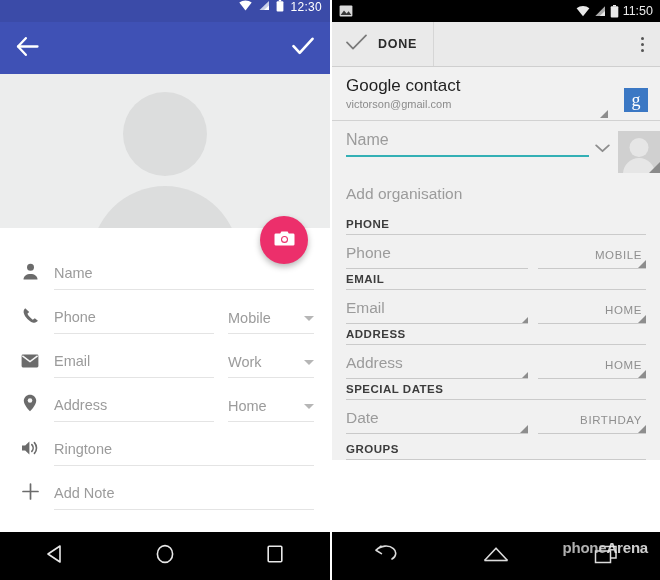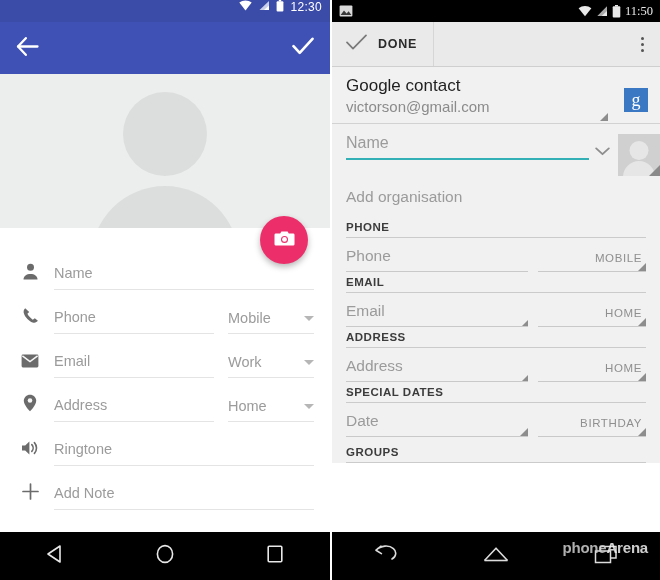--- a/index.html
+++ b/index.html
@@ -22,30 +22,30 @@
   .row-l{display:flex;align-items:flex-end;padding:0 16px 0 10px;height:44px;}
   .row-l .ic{width:40px;display:flex;justify-content:center;align-items:center;padding-bottom:10px;}
   .fieldwrap{flex:1;border-bottom:1px solid #e4e4e4;padding-bottom:7px;margin-left:4px;}
   .fieldwrap .lbl{font-size:14.5px;color:#9b9b9b;}
   .spinner-l{width:86px;margin-left:14px;border-bottom:1px solid #e4e4e4;padding-bottom:7px;display:flex;align-items:center;justify-content:space-between;}
   .spinner-l .lbl{font-size:14.5px;color:#9b9b9b;}
   .caret-dn{width:0;height:0;border-left:5px solid transparent;border-right:5px solid transparent;border-top:5px solid #b6b6b6;}
 
   
   .statusbar-r{height:22px;background:#000;display:flex;align-items:center;justify-content:space-between;padding:0 7px;}
-  .statusbar-r .clock{color:#e9e9e9;font-size:12.5px;font-family:Liberation Serif, serif;}
+  .statusbar-r .clock{color:#e9e9e9;font-size:12.5px;}
   .statusbar-r .right-grp{display:flex;align-items:center;gap:4px;}
   .actionbar-r{height:44px;background:#eaeaea;border-bottom:1px solid #cfcfcf;display:flex;align-items:center;justify-content:space-between;}
   .done-grp{display:flex;align-items:center;gap:11px;padding-left:14px;padding-right:16px;height:100%;border-right:1px solid #d6d6d6;}
   .done-grp .txt{font-size:12.5px;font-weight:bold;color:#2b2b2b;letter-spacing:.7px;}
   .overflow{display:flex;flex-direction:column;gap:3px;padding-right:16px;}
   .overflow i{width:3px;height:3px;background:#555;border-radius:50%;display:block;}
   .acct-row{background:#f1f1f1;padding:9px 12px 8px 14px;display:flex;align-items:flex-start;justify-content:space-between;border-bottom:1px solid #d2d2d2;position:relative;}
   .acct-row .a-title{font-size:17px;color:#1f1f1f;}
-  .acct-row .a-sub{font-size:15px;color:#8b8b8b;margin-top:2px;}
+  .acct-row .a-sub{font-size:11px;color:#8b8b8b;margin-top:2px;}
   .gbadge{width:24px;height:24px;background:#3b78c4;color:#fff;font-family:"Liberation Serif",serif;font-size:18px;
           display:flex;align-items:center;justify-content:center;line-height:1;margin-top:12px;}
   .body-r{background:#f1f1f1;}
   .name-row{display:flex;align-items:flex-start;padding:10px 0 0 14px;}
   .name-field{flex:1;padding-bottom:6px;border-bottom:2px solid #33b0b5;margin-right:6px;}
   .name-field .lbl{font-size:16px;color:#9b9b9b;}
   .chev{margin:8px 8px 0 0;}
   .avatar-sq{width:42px;height:42px;background:#d0d0d0;position:relative;margin-right:0;overflow:hidden;}
   .avatar-sq .h{position:absolute;left:50%;top:7px;transform:translateX(-50%);width:19px;height:19px;border-radius:50%;background:#e6e6e6;}
   .avatar-sq .b{position:absolute;left:50%;top:27px;transform:translateX(-50%);width:32px;height:22px;border-radius:16px 16px 0 0;background:#e6e6e6;}

